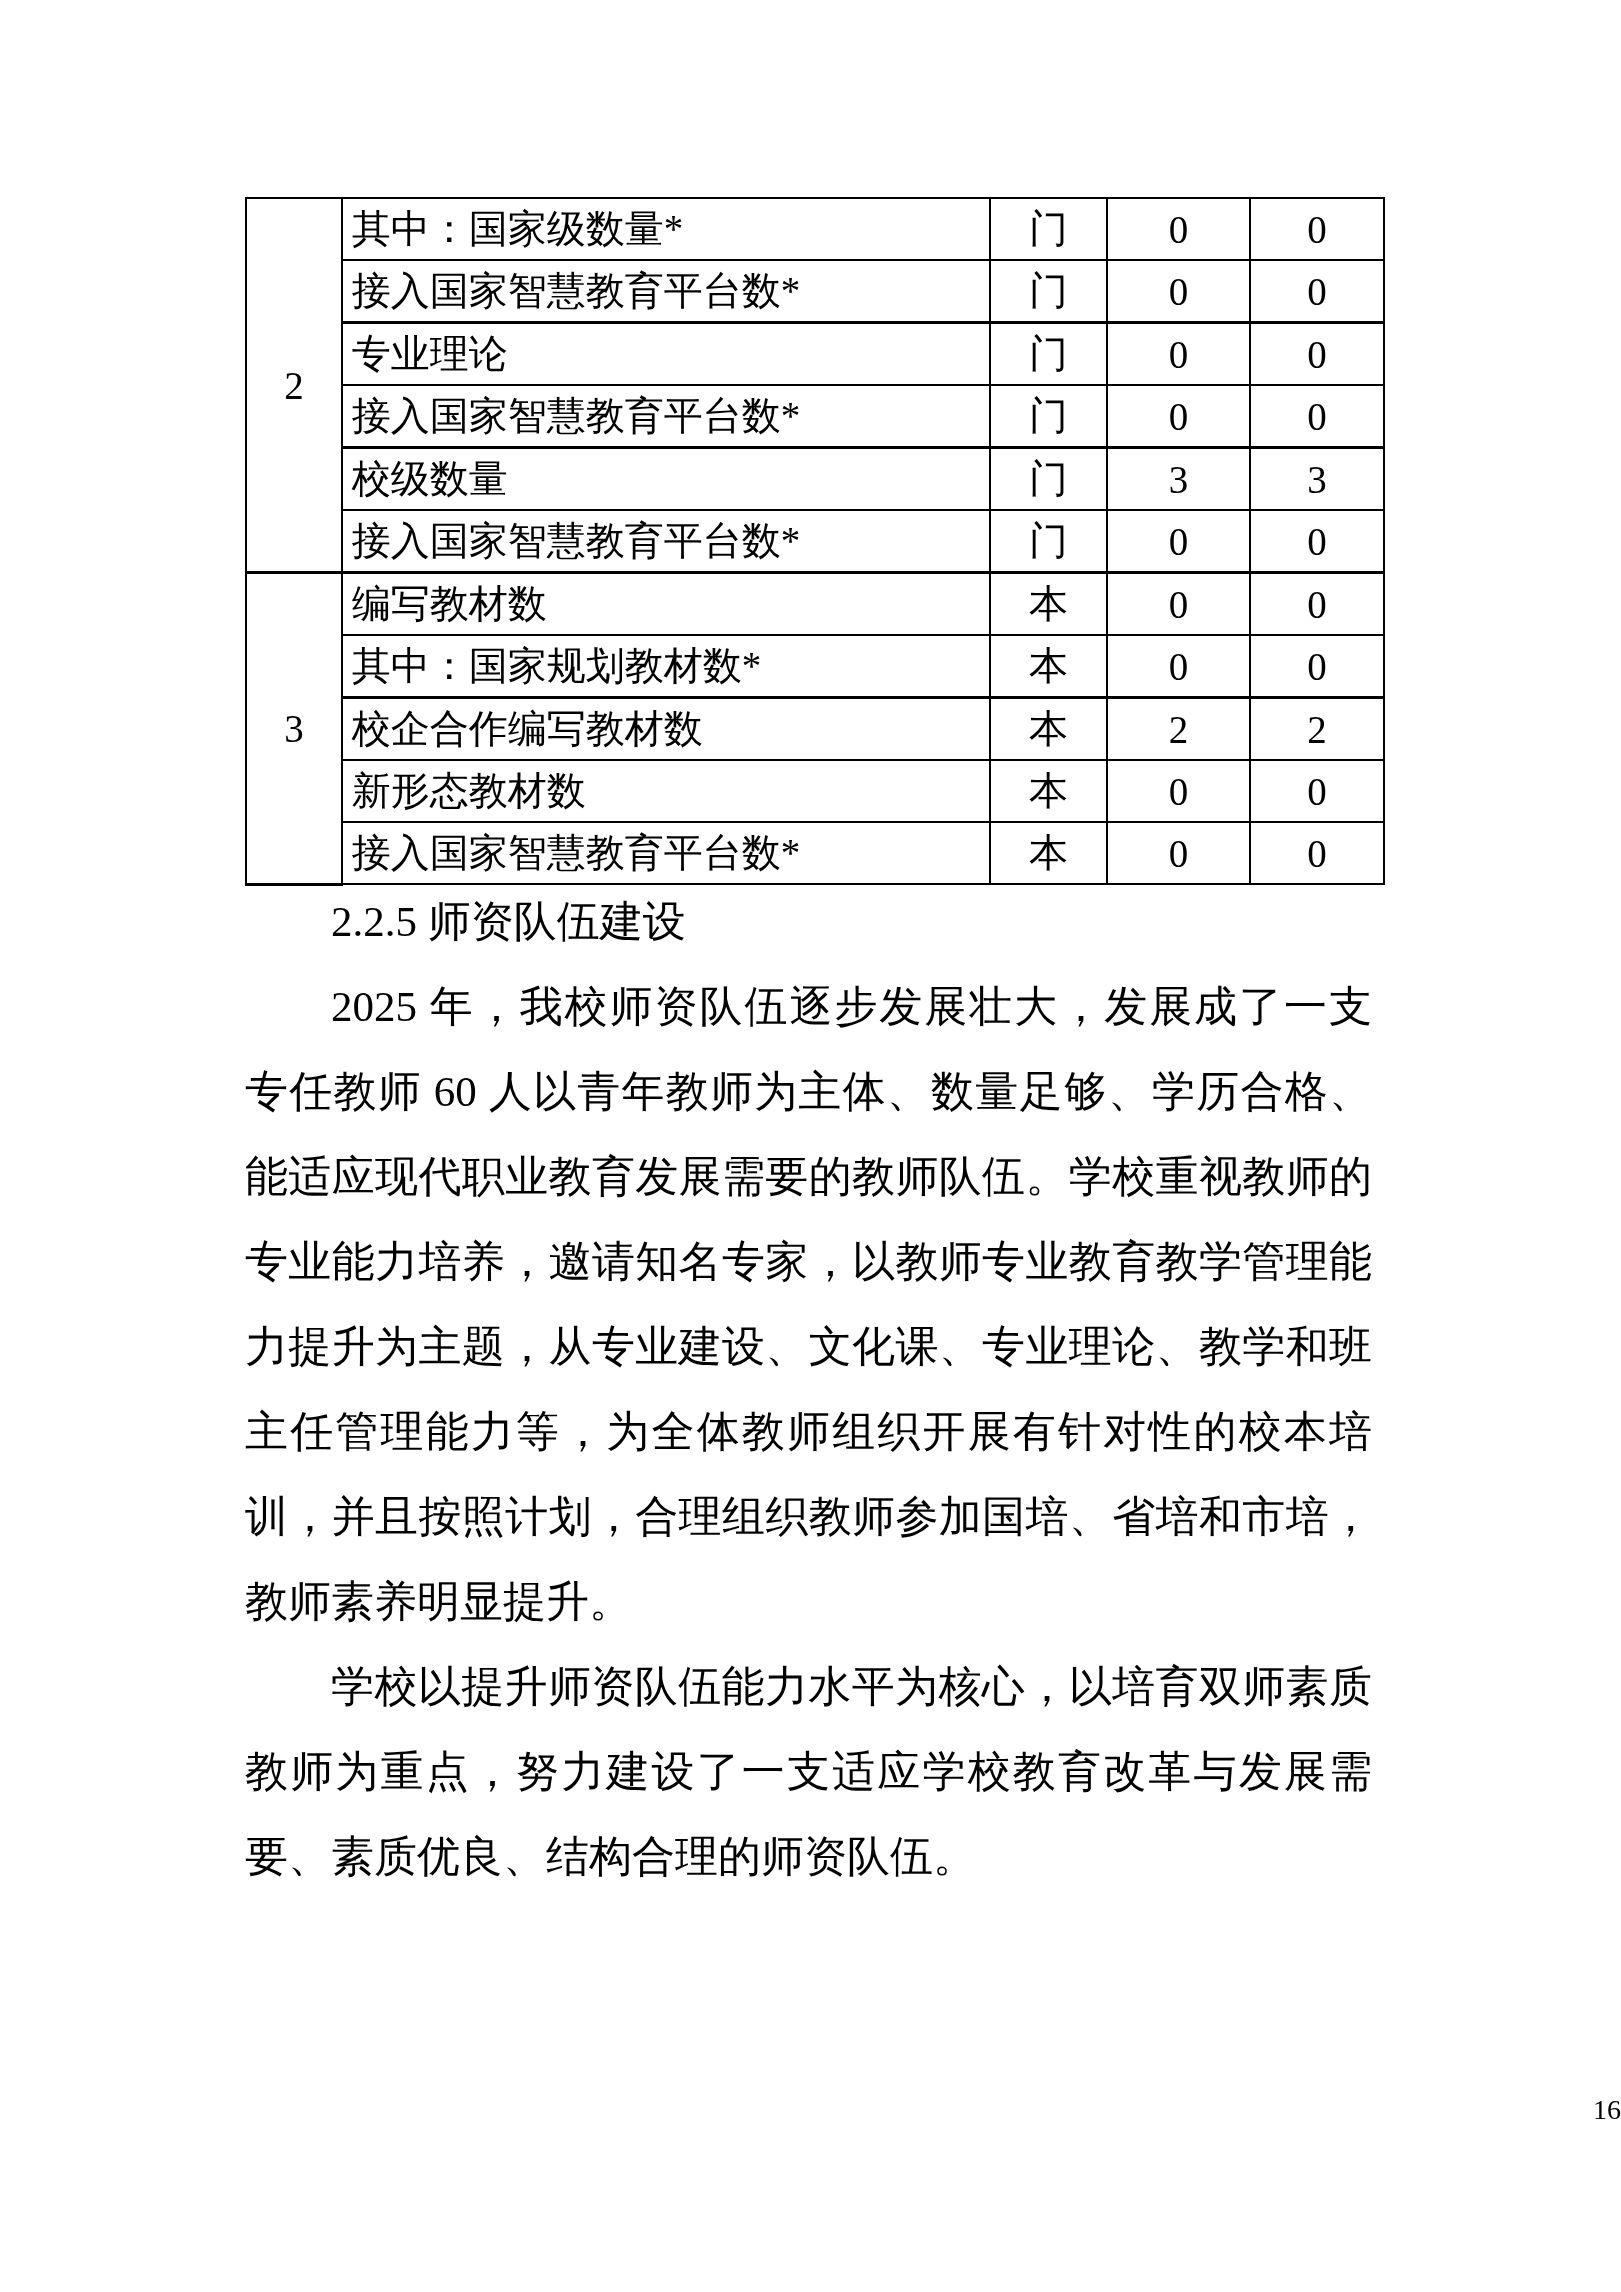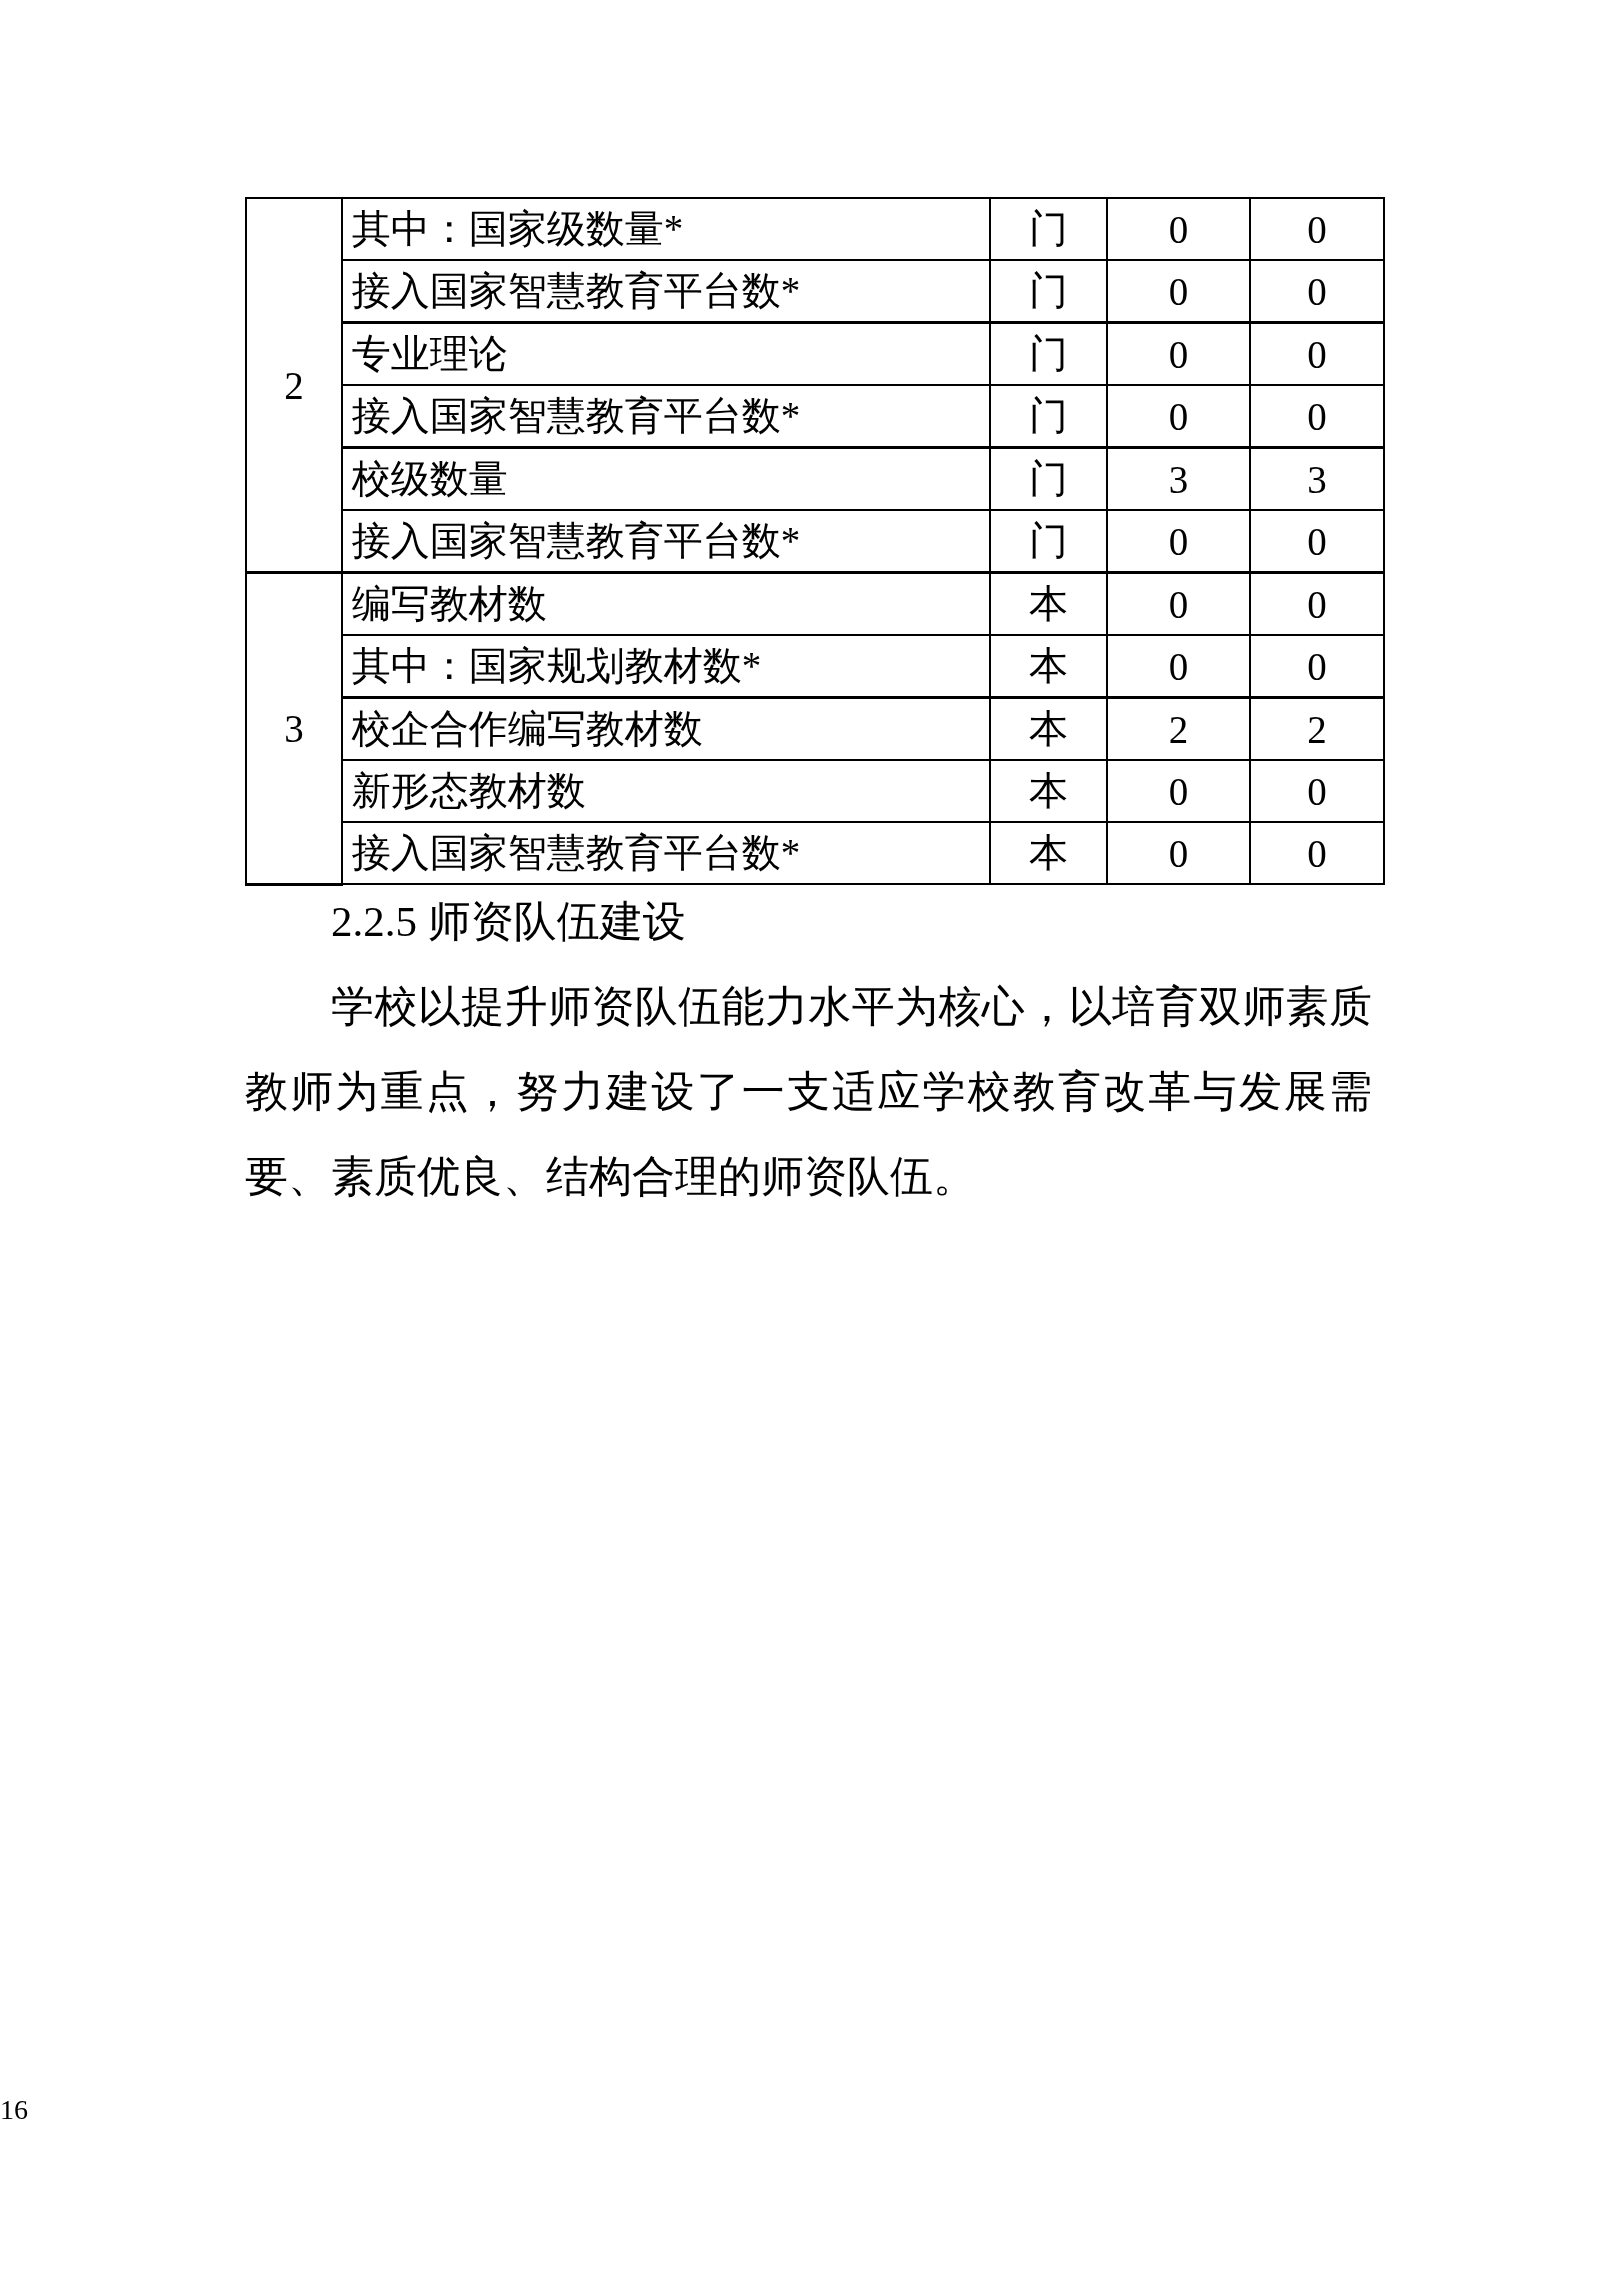--- a/index.html
+++ b/index.html
@@ -57,21 +57,21 @@
     text-indent: 86px;
   }
   .content p.heading { text-align: left; }
 
   
   .page-number {
     position: absolute;
     top: 2094px;
     left: 0;
     width: 100%;
-    text-align: left;
+    text-align: right;
     font-size: 28px;
   }
 </style>
 </head>
 <body>
 
 <div class="page">
 
   <table class="stats">
     <colgroup>
@@ -148,19 +148,20 @@
           <td class="label-cell">接入国家智慧教育平台数*</td>
           <td class="unit-cell">本</td>
           <td class="value-cell">0</td>
           <td class="value-cell">0</td>
         </tr>
       </tbody>
   </table>
 
   <div class="content">
     <p class="heading">2.2.5 师资队伍建设</p>
+    <p>2025 年，我校师资队伍逐步发展壮大，发展成了一支专任教师 60 人以青年教师为主体、数量足够、学历合格、能适应现代职业教育发展需要的教师队伍。学校重视教师的专业能力培养，邀请知名专家，以教师专业教育教学管理能力提升为主题，从专业建设、文化课、专业理论、教学和班主任管理能力等，为全体教师组织开展有针对性的校本培训，并且按照计划，合理组织教师参加国培、省培和市培，教师素养明显提升。</p>
     <p>学校以提升师资队伍能力水平为核心，以培育双师素质教师为重点，努力建设了一支适应学校教育改革与发展需要、素质优良、结构合理的师资队伍。</p>
   </div>
 
   <div class="page-number">16</div>
 
 </div>
 
 
 </body></html>

